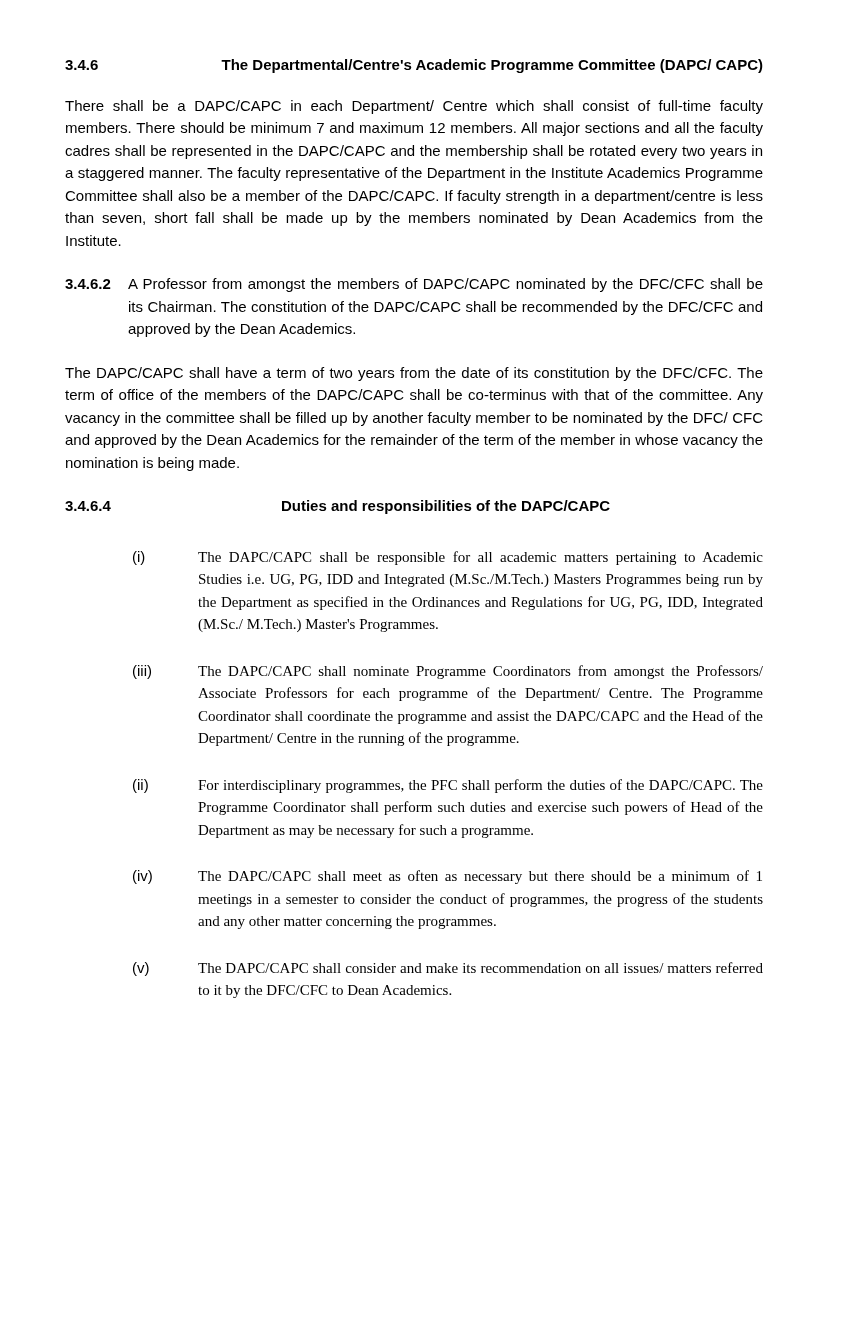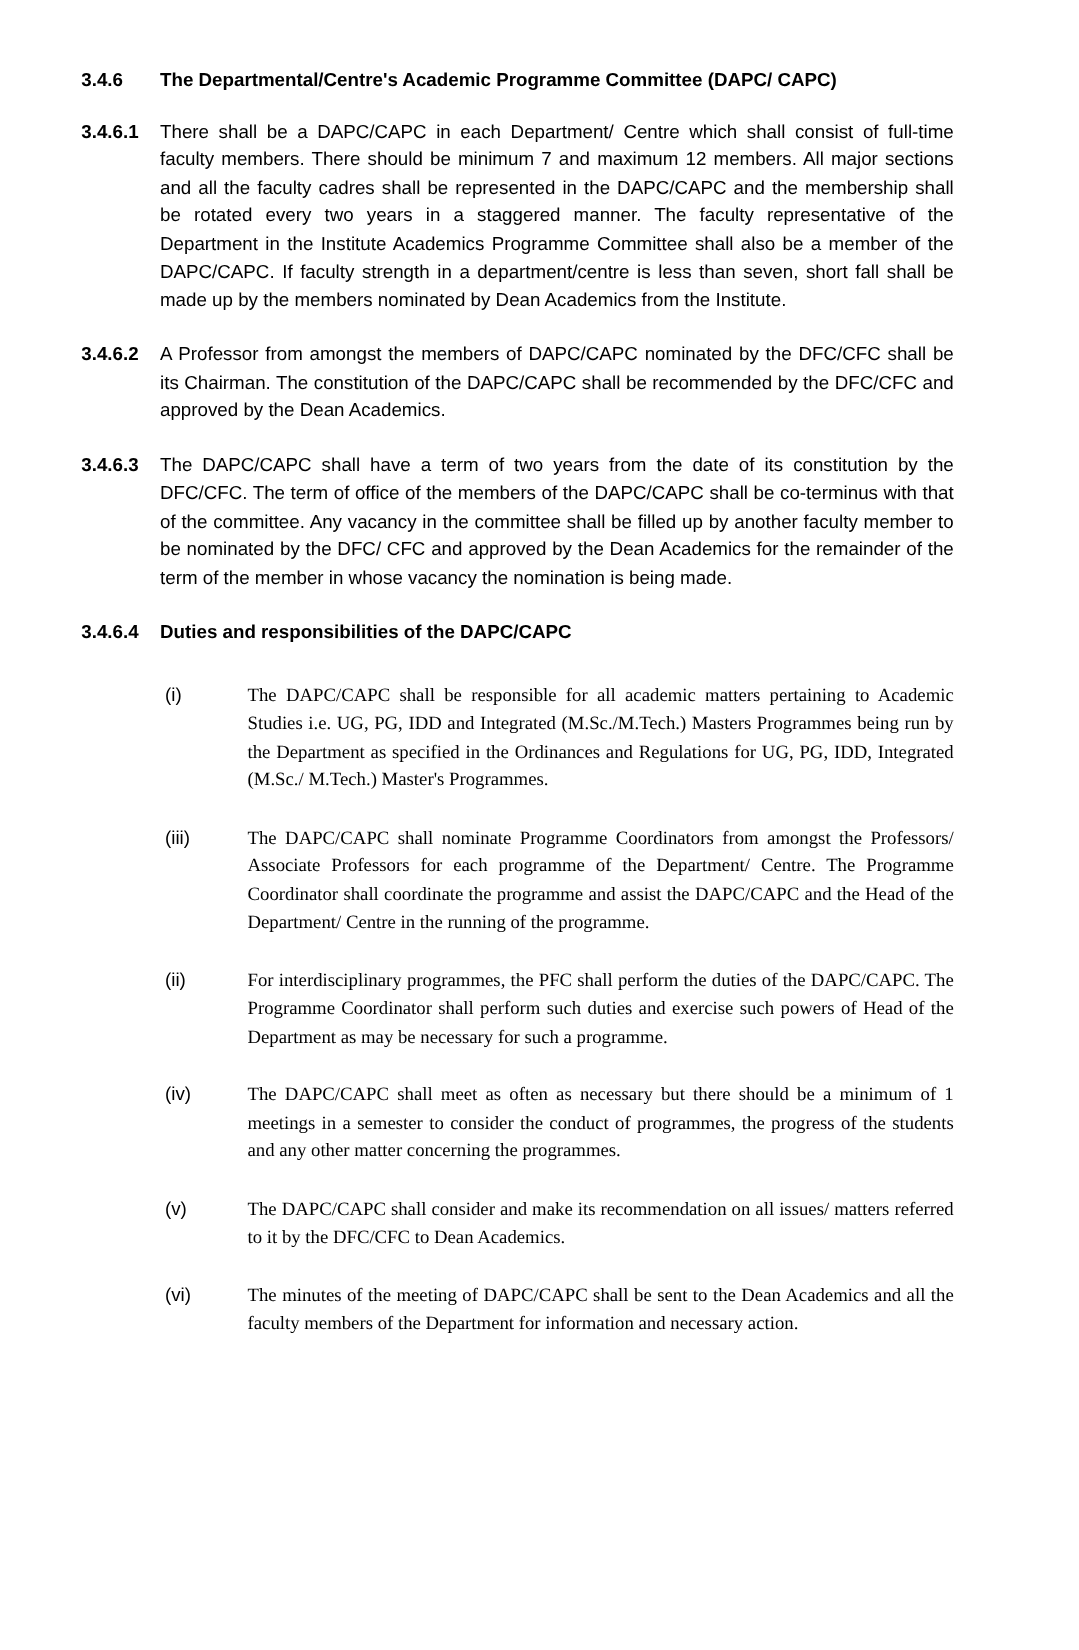--- a/index.html
+++ b/index.html
@@ -27,31 +27,31 @@
       width: 63px;
       flex-shrink: 0;
       font-weight: 700;
     }
     .body {
       flex: 1;
       text-align: justify;
     }
     .heading .body {
       font-weight: 700;
-      text-align: left;
+      text-align: right;
     }
     .heading {
       margin-bottom: 18px;
     }
     .subheading {
       margin-bottom: 28px;
     }
     .subheading .body {
       font-weight: 700;
-      text-align: left;
+      text-align: center;
     }
     .list {
       margin-left: 67px;
     }
     .item {
       display: flex;
       margin: 0 0 24px 0;
     }
     .label {
       width: 66px;
@@ -67,31 +67,29 @@
 <body>
 
 <div class="page">
 
   <div class="para heading">
     <span class="num">3.4.6</span>
     <div class="body">The Departmental/Centre's Academic Programme Committee (DAPC/ CAPC)</div>
   </div>
 
   <div class="para">
-    <span class="num">3.4.6.1</span>
     <div class="body">There shall be a DAPC/CAPC in each Department/ Centre which shall consist of full-time faculty members. There should be minimum 7 and maximum 12 members. All major sections and all the faculty cadres shall be represented in the DAPC/CAPC and the membership shall be rotated every two years in a staggered manner.  The faculty representative of the Department in the Institute Academics Programme Committee shall also be a member of the DAPC/CAPC. If faculty strength in a department/centre is less than seven, short fall shall be made up by the members nominated by Dean Academics from the Institute.</div>
   </div>
 
   <div class="para">
     <span class="num">3.4.6.2</span>
     <div class="body">A Professor from amongst the members of DAPC/CAPC nominated by the DFC/CFC shall be its Chairman. The constitution of the DAPC/CAPC shall be recommended by the DFC/CFC and approved by the Dean Academics.</div>
   </div>
 
   <div class="para">
-    <span class="num">3.4.6.3</span>
     <div class="body">The DAPC/CAPC shall have a term of two years from the date of its constitution by the DFC/CFC. The term of office of the members of the DAPC/CAPC shall be co-terminus with that of the committee. Any vacancy in the committee shall be filled up by another faculty member to be nominated by the DFC/ CFC and approved by the Dean Academics for the remainder of the term of the member in whose vacancy the nomination is being made.</div>
   </div>
 
   <div class="para subheading">
     <span class="num">3.4.6.4</span>
     <div class="body">Duties and responsibilities of the DAPC/CAPC</div>
   </div>
 
   <div class="list">
 
@@ -113,20 +111,16 @@
     <div class="item">
       <span class="label">(iv)</span>
       <div class="body">The DAPC/CAPC shall meet as often as necessary but there should be a minimum of 1 meetings in a semester to consider the conduct of programmes, the progress of the students and any other matter concerning the programmes.</div>
     </div>
 
     <div class="item">
       <span class="label">(v)</span>
       <div class="body">The DAPC/CAPC shall consider and make its recommendation on all issues/ matters referred to it by the DFC/CFC to Dean Academics.</div>
     </div>
 
-    <div class="item">
-      <span class="label">(vi)</span>
-      <div class="body">The minutes of the meeting of DAPC/CAPC shall be sent to the Dean Academics and all the faculty members of the Department for information and necessary action.</div>
-    </div>
 
   </div>
 
 </div>
 
 </body></html>

